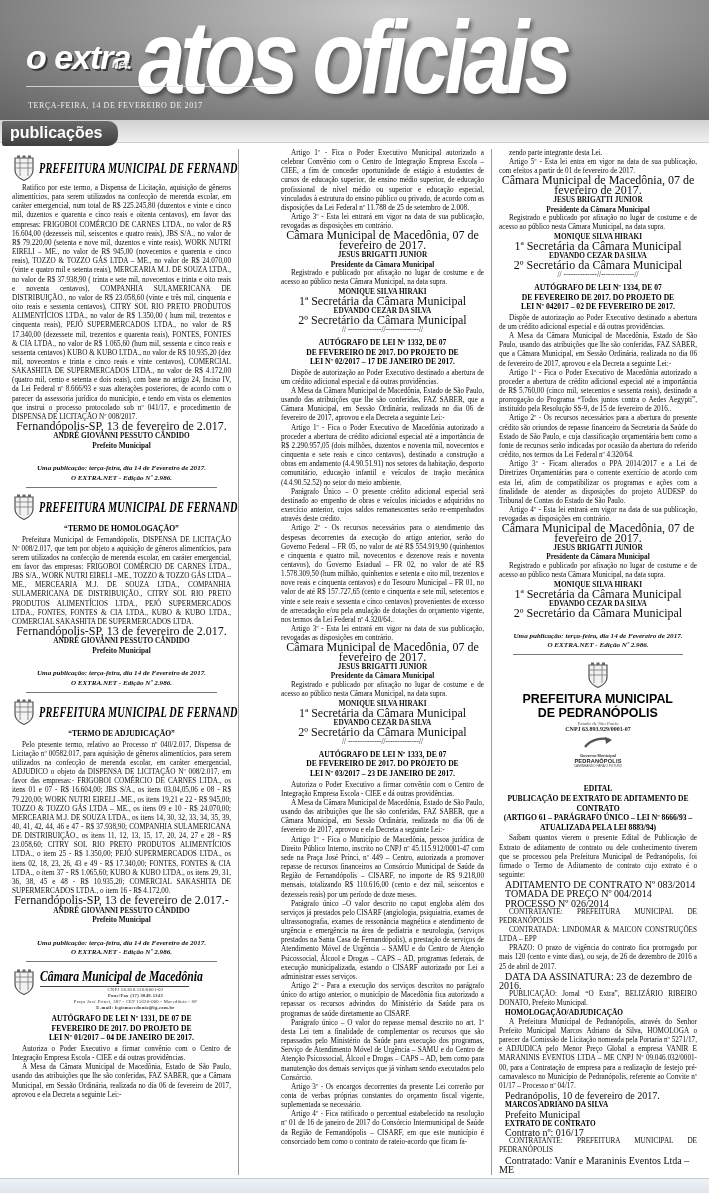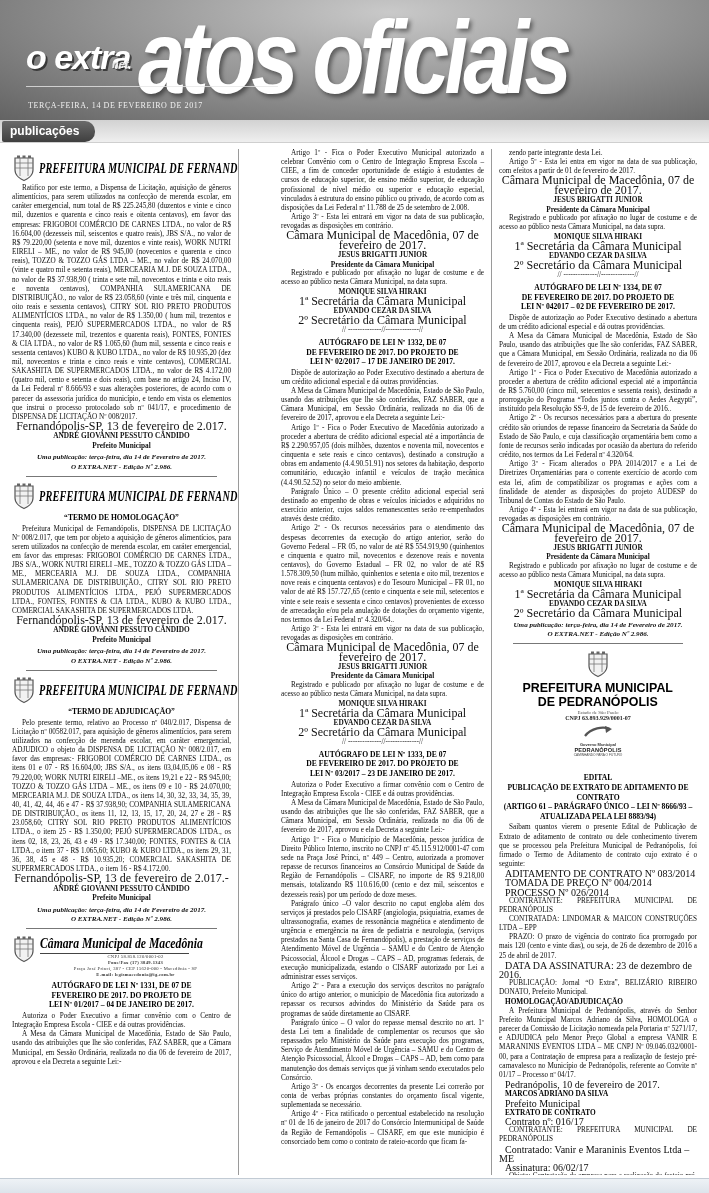--- a/index.html
+++ b/index.html
@@ -28,21 +28,21 @@
     font-family:"Liberation Sans", sans-serif; font-weight:bold; font-style:italic;
     font-size:11px; text-shadow:1px 1px 0 rgba(0,0,0,0.5); }
   .logo-rule { position:absolute; left:26px; top:86px; width:252px; height:1px; background:#e6e6e6; opacity:.8; }
   .mast-date { position:absolute; left:28px; top:93px; color:#f0f0f0;
     font-family:"Liberation Serif", serif; font-size:8px; letter-spacing:.6px;margin-top:8px; }
   
   .tabbar { width:709px; height:23px; background:linear-gradient(#d2d2d2,#efefef);
     border-bottom:1px solid #cfcfcf; }
   .tab { display:inline-block; margin-left:2px; margin-top:1px;
     background:linear-gradient(#6a6a6a,#3f3f3f); color:#fff;
-    font-family:"Liberation Sans", sans-serif; font-weight:bold; font-size:12px;
+    font-family:"Liberation Sans", sans-serif; font-weight:bold; font-size:16px;
     padding:3px 16px 4px 8px; border-radius:2px 10px 10px 2px; }
   
   .content { display:flex; width:709px; height:1032px; padding:6px 4px 0 5px; background:#fff; }
   .col { overflow:hidden; height:100%; padding:0 7px; }
   .col-1 { width:233px; }
   .col-2 { width:253px; border-left:1px solid #9a9a9a;padding-left:42px; }
   .col-3 { width:213px; border-left:1px solid #9a9a9a; }
   
   .fh { display:flex; align-items:center; gap:3px; margin:5px 0 2px; }
   .fh-name { font-family:"Liberation Serif", serif; font-style:italic; font-weight:bold;
@@ -67,21 +67,21 @@
   .ph-logo .l2 { font-family:"Liberation Sans", sans-serif; font-size:5.6px; font-weight:bold; letter-spacing:.2px; color:#222; }
   .ph-logo .l3 { font-family:"Liberation Sans", sans-serif; font-size:3.2px; color:#444; }
   .atitle { font-weight:bold; font-size:7.6px; line-height:9.6px; text-align:center;
     white-space:pre-line; margin:3px 2px 2px; color:#000; }
   p.para { font-size:7.2px; line-height:9.15px; text-align:justify; text-indent:10px; color:#0d0d0d; }
   .pleft { font-size:10px; line-height:9.15px; text-align:left; text-indent:6px; color:#0d0d0d; }
   .bleft { font-size:7.3px; line-height:9.4px; text-align:left; text-indent:6px; font-weight:bold; color:#000; }
   .cline { font-size:12px; line-height:9.3px; text-align:center; }
   .bcline { font-size:7.3px; line-height:9.5px; text-align:center; font-weight:bold; }
   .pubnote { font-size:7.1px; line-height:9.3px; text-align:center; font-weight:bold; font-style:italic;
-    white-space:pre-line; margin:3px 0 2px; }
+    white-space:pre-line; margin:14px 0 2px; }
   .sepline { font-size:7.2px; line-height:10px; text-align:center; color:#222; }
   .rule { border:none; border-top:1px solid #777; margin:4px 14px 3px; }
   
   .footerbar { position:absolute; left:0; bottom:0; width:709px; height:15px;
     background:linear-gradient(#eef2f6,#dde4eb); border-top:1px solid #c2cbd4; }
 </style>
 </head>
 <body>
 
 <header class="masthead">

